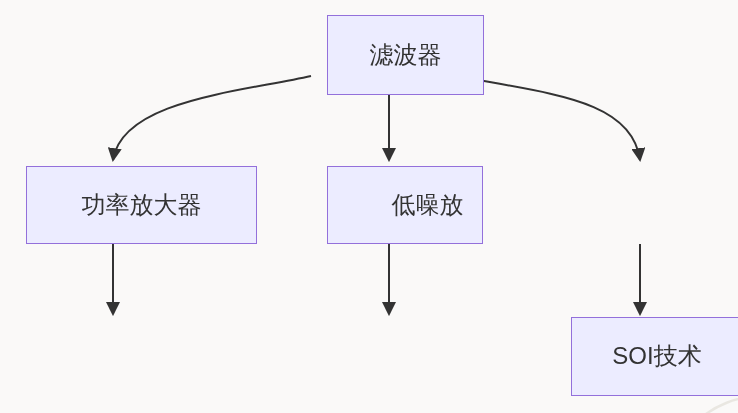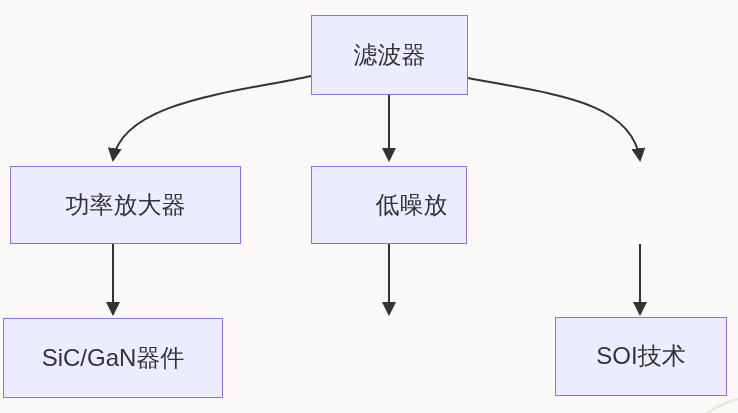--- a/index.html
+++ b/index.html
@@ -45,20 +45,21 @@
     background: var(--node-fill);
     border: 1.5px solid var(--node-border);
     color: var(--text);
     font-size: 24px;
     display: flex;
     align-items: center;
     justify-content: center;
     text-align: center;
     line-height: 1.2;
     white-space: nowrap;
+    margin-left: 16px;
   }
   
   .n-filter { left: 311px; top: 15px;  width: 157px; height: 80px; }
   .n-pa     { left: 10px;  top: 166px; width: 231px; height: 78px; }
   .n-lna    { left: 311px; top: 166px; width: 156px; height: 78px; padding-left: 45px; }
   .n-rf     { left: 552px; top: 166px; width: 178px; height: 78px; }
   .n-sic    { left: 3px;   top: 318px; width: 220px; height: 80px; }
   .n-cmos   { left: 293px; top: 318px; width: 192px; height: 79px; }
   .n-soi    { left: 555px; top: 317px; width: 172px; height: 79px; }
 </style>
@@ -90,22 +91,19 @@
 
   <div class="node n-pa">
     <span>功率放大器</span>
   </div>
 
   <div class="node n-lna">
     <span>低噪放</span>
   </div>
 
 
-  <div class="node n-sic">
-    <span>SiC/GaN器件</span>
-  </div>
 
 
   <div class="node n-soi">
     <span>SOI技术</span>
   </div>
 
 </div>
 
 </body></html>

